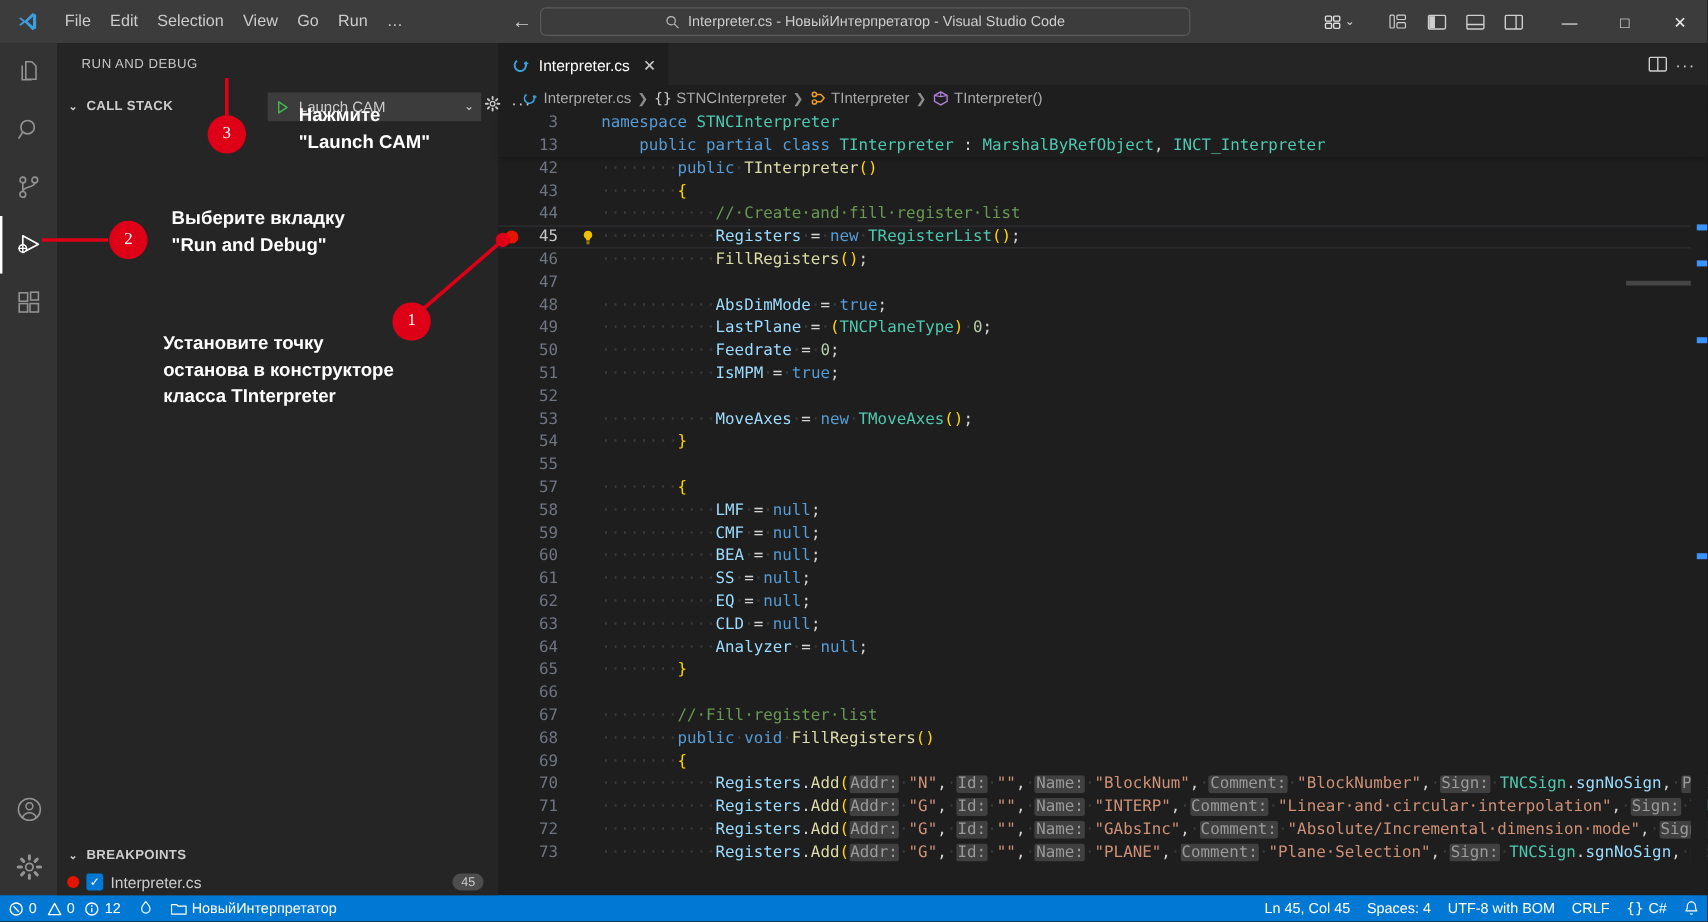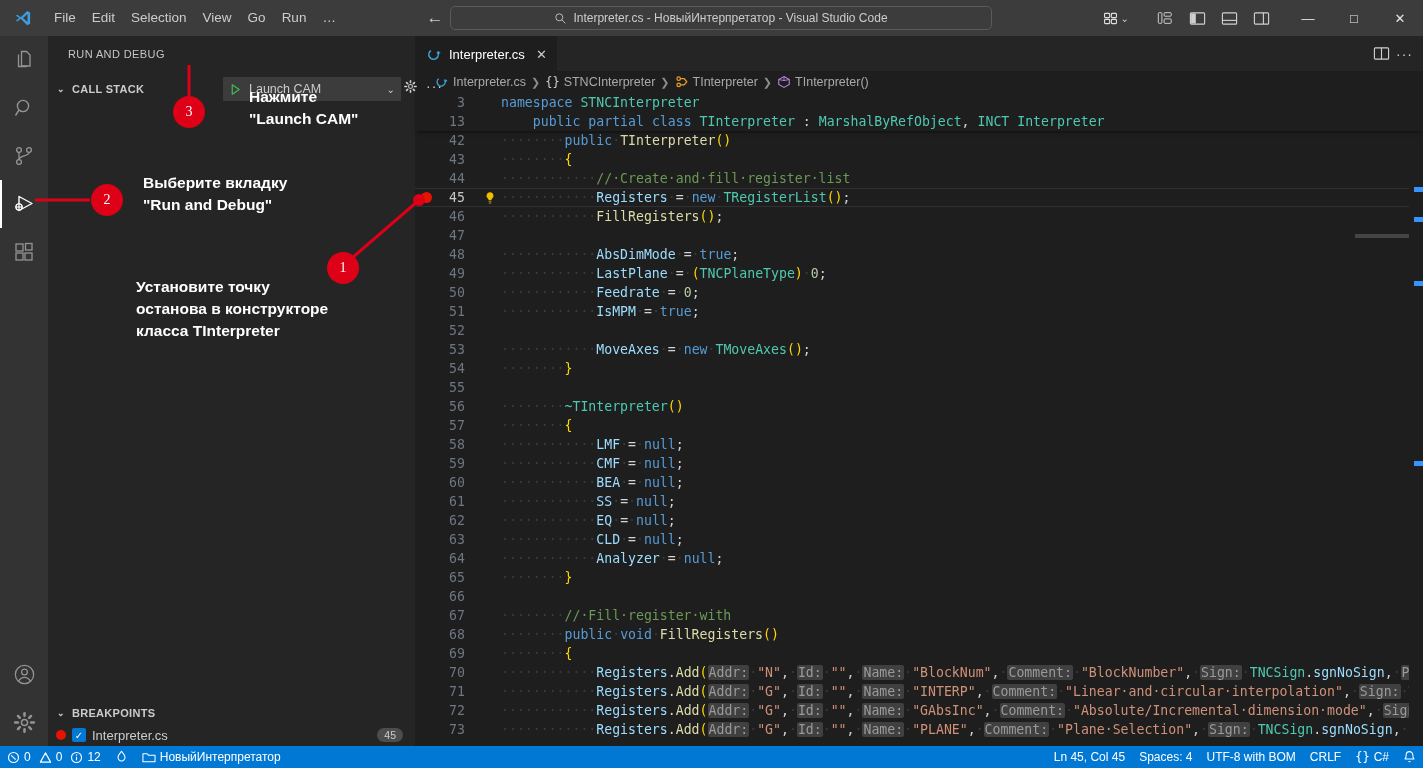--- a/index.html
+++ b/index.html
@@ -464,32 +464,31 @@
             <div class="crow"><div class="gutter-bp"></div><div class="ln">46</div><div class="glyph"></div><div class="ctext"><span class="ws">····</span><span class="ws">····</span><span class="ws">····</span><span class="t-fn">FillRegisters</span><span class="t-br1">()</span><span class="t-pun">;</span></div></div>
             <div class="crow"><div class="gutter-bp"></div><div class="ln">47</div><div class="glyph"></div><div class="ctext">&nbsp;</div></div>
             <div class="crow"><div class="gutter-bp"></div><div class="ln">48</div><div class="glyph"></div><div class="ctext"><span class="ws">····</span><span class="ws">····</span><span class="ws">····</span><span class="t-var">AbsDimMode</span><span class="ws">·</span><span class="t-pun">=</span><span class="ws">·</span><span class="t-kw">true</span><span class="t-pun">;</span></div></div>
             <div class="crow"><div class="gutter-bp"></div><div class="ln">49</div><div class="glyph"></div><div class="ctext"><span class="ws">····</span><span class="ws">····</span><span class="ws">····</span><span class="t-var">LastPlane</span><span class="ws">·</span><span class="t-pun">=</span><span class="ws">·</span><span class="t-br1">(</span><span class="t-type">TNCPlaneType</span><span class="t-br1">)</span><span class="ws">·</span><span class="t-num">0</span><span class="t-pun">;</span></div></div>
             <div class="crow"><div class="gutter-bp"></div><div class="ln">50</div><div class="glyph"></div><div class="ctext"><span class="ws">····</span><span class="ws">····</span><span class="ws">····</span><span class="t-var">Feedrate</span><span class="ws">·</span><span class="t-pun">=</span><span class="ws">·</span><span class="t-num">0</span><span class="t-pun">;</span></div></div>
             <div class="crow"><div class="gutter-bp"></div><div class="ln">51</div><div class="glyph"></div><div class="ctext"><span class="ws">····</span><span class="ws">····</span><span class="ws">····</span><span class="t-var">IsMPM</span><span class="ws">·</span><span class="t-pun">=</span><span class="ws">·</span><span class="t-kw">true</span><span class="t-pun">;</span></div></div>
             <div class="crow"><div class="gutter-bp"></div><div class="ln">52</div><div class="glyph"></div><div class="ctext">&nbsp;</div></div>
             <div class="crow"><div class="gutter-bp"></div><div class="ln">53</div><div class="glyph"></div><div class="ctext"><span class="ws">····</span><span class="ws">····</span><span class="ws">····</span><span class="t-var">MoveAxes</span><span class="ws">·</span><span class="t-pun">=</span><span class="ws">·</span><span class="t-kw">new</span><span class="ws">·</span><span class="t-type">TMoveAxes</span><span class="t-br1">()</span><span class="t-pun">;</span></div></div>
             <div class="crow"><div class="gutter-bp"></div><div class="ln">54</div><div class="glyph"></div><div class="ctext"><span class="ws">····</span><span class="ws">····</span><span class="t-br1">}</span></div></div>
             <div class="crow"><div class="gutter-bp"></div><div class="ln">55</div><div class="glyph"></div><div class="ctext">&nbsp;</div></div>
-            <div class="crow"><div class="gutter-bp"></div><div class="ln">56</div><div class="glyph"></div><div class="ctext"><span class="ws">····</span><span class="ws">····</span><span class="t-type">~TInterpreter</span><span class="t-br1">()</span></div></div>
             <div class="crow"><div class="gutter-bp"></div><div class="ln">57</div><div class="glyph"></div><div class="ctext"><span class="ws">····</span><span class="ws">····</span><span class="t-br1">{</span></div></div>
             <div class="crow"><div class="gutter-bp"></div><div class="ln">58</div><div class="glyph"></div><div class="ctext"><span class="ws">····</span><span class="ws">····</span><span class="ws">····</span><span class="t-var">LMF</span><span class="ws">·</span><span class="t-pun">=</span><span class="ws">·</span><span class="t-kw">null</span><span class="t-pun">;</span></div></div>
             <div class="crow"><div class="gutter-bp"></div><div class="ln">59</div><div class="glyph"></div><div class="ctext"><span class="ws">····</span><span class="ws">····</span><span class="ws">····</span><span class="t-var">CMF</span><span class="ws">·</span><span class="t-pun">=</span><span class="ws">·</span><span class="t-kw">null</span><span class="t-pun">;</span></div></div>
             <div class="crow"><div class="gutter-bp"></div><div class="ln">60</div><div class="glyph"></div><div class="ctext"><span class="ws">····</span><span class="ws">····</span><span class="ws">····</span><span class="t-var">BEA</span><span class="ws">·</span><span class="t-pun">=</span><span class="ws">·</span><span class="t-kw">null</span><span class="t-pun">;</span></div></div>
             <div class="crow"><div class="gutter-bp"></div><div class="ln">61</div><div class="glyph"></div><div class="ctext"><span class="ws">····</span><span class="ws">····</span><span class="ws">····</span><span class="t-var">SS</span><span class="ws">·</span><span class="t-pun">=</span><span class="ws">·</span><span class="t-kw">null</span><span class="t-pun">;</span></div></div>
             <div class="crow"><div class="gutter-bp"></div><div class="ln">62</div><div class="glyph"></div><div class="ctext"><span class="ws">····</span><span class="ws">····</span><span class="ws">····</span><span class="t-var">EQ</span><span class="ws">·</span><span class="t-pun">=</span><span class="ws">·</span><span class="t-kw">null</span><span class="t-pun">;</span></div></div>
             <div class="crow"><div class="gutter-bp"></div><div class="ln">63</div><div class="glyph"></div><div class="ctext"><span class="ws">····</span><span class="ws">····</span><span class="ws">····</span><span class="t-var">CLD</span><span class="ws">·</span><span class="t-pun">=</span><span class="ws">·</span><span class="t-kw">null</span><span class="t-pun">;</span></div></div>
             <div class="crow"><div class="gutter-bp"></div><div class="ln">64</div><div class="glyph"></div><div class="ctext"><span class="ws">····</span><span class="ws">····</span><span class="ws">····</span><span class="t-var">Analyzer</span><span class="ws">·</span><span class="t-pun">=</span><span class="ws">·</span><span class="t-kw">null</span><span class="t-pun">;</span></div></div>
             <div class="crow"><div class="gutter-bp"></div><div class="ln">65</div><div class="glyph"></div><div class="ctext"><span class="ws">····</span><span class="ws">····</span><span class="t-br1">}</span></div></div>
             <div class="crow"><div class="gutter-bp"></div><div class="ln">66</div><div class="glyph"></div><div class="ctext">&nbsp;</div></div>
-            <div class="crow"><div class="gutter-bp"></div><div class="ln">67</div><div class="glyph"></div><div class="ctext"><span class="ws">····</span><span class="ws">····</span><span class="t-cmt">//·Fill·register·with</span></div></div>
+            <div class="crow"><div class="gutter-bp"></div><div class="ln">67</div><div class="glyph"></div><div class="ctext"><span class="ws">····</span><span class="ws">····</span><span class="t-cmt">//·Fill·register·list</span></div></div>
             <div class="crow"><div class="gutter-bp"></div><div class="ln">68</div><div class="glyph"></div><div class="ctext"><span class="ws">····</span><span class="ws">····</span><span class="t-kw">public</span><span class="ws">·</span><span class="t-kw">void</span><span class="ws">·</span><span class="t-fn">FillRegisters</span><span class="t-br1">()</span></div></div>
             <div class="crow"><div class="gutter-bp"></div><div class="ln">69</div><div class="glyph"></div><div class="ctext"><span class="ws">····</span><span class="ws">····</span><span class="t-br1">{</span></div></div>
             <div class="crow"><div class="gutter-bp"></div><div class="ln">70</div><div class="glyph"></div><div class="ctext"><span class="ws">····</span><span class="ws">····</span><span class="ws">····</span><span class="t-var">Registers</span><span class="t-pun">.</span><span class="t-fn">Add</span><span class="t-br1">(</span><span class="t-hint">Addr:</span><span class="ws">·</span><span class="t-str">"N"</span><span class="t-pun">,</span><span class="ws">·</span><span class="t-hint">Id:</span><span class="ws">·</span><span class="t-str">""</span><span class="t-pun">,</span><span class="ws">·</span><span class="t-hint">Name:</span><span class="ws">·</span><span class="t-str">"BlockNum"</span><span class="t-pun">,</span><span class="ws">·</span><span class="t-hint">Comment:</span><span class="ws">·</span><span class="t-str">"BlockNumber"</span><span class="t-pun">,</span><span class="ws">·</span><span class="t-hint">Sign:</span><span class="ws">·</span><span class="t-type">TNCSign</span><span class="t-pun">.</span><span class="t-var">sgnNoSign</span><span class="t-pun">,</span><span class="ws">·</span><span class="t-hint">Point:</span></div></div>
             <div class="crow"><div class="gutter-bp"></div><div class="ln">71</div><div class="glyph"></div><div class="ctext"><span class="ws">····</span><span class="ws">····</span><span class="ws">····</span><span class="t-var">Registers</span><span class="t-pun">.</span><span class="t-fn">Add</span><span class="t-br1">(</span><span class="t-hint">Addr:</span><span class="ws">·</span><span class="t-str">"G"</span><span class="t-pun">,</span><span class="ws">·</span><span class="t-hint">Id:</span><span class="ws">·</span><span class="t-str">""</span><span class="t-pun">,</span><span class="ws">·</span><span class="t-hint">Name:</span><span class="ws">·</span><span class="t-str">"INTERP"</span><span class="t-pun">,</span><span class="ws">·</span><span class="t-hint">Comment:</span><span class="ws">·</span><span class="t-str">"Linear·and·circular·interpolation"</span><span class="t-pun">,</span><span class="ws">·</span><span class="t-hint">Sign:</span><span class="ws">·</span><span class="t-type">TNCSign</span></div></div>
             <div class="crow"><div class="gutter-bp"></div><div class="ln">72</div><div class="glyph"></div><div class="ctext"><span class="ws">····</span><span class="ws">····</span><span class="ws">····</span><span class="t-var">Registers</span><span class="t-pun">.</span><span class="t-fn">Add</span><span class="t-br1">(</span><span class="t-hint">Addr:</span><span class="ws">·</span><span class="t-str">"G"</span><span class="t-pun">,</span><span class="ws">·</span><span class="t-hint">Id:</span><span class="ws">·</span><span class="t-str">""</span><span class="t-pun">,</span><span class="ws">·</span><span class="t-hint">Name:</span><span class="ws">·</span><span class="t-str">"GAbsInc"</span><span class="t-pun">,</span><span class="ws">·</span><span class="t-hint">Comment:</span><span class="ws">·</span><span class="t-str">"Absolute/Incremental·dimension·mode"</span><span class="t-pun">,</span><span class="ws">·</span><span class="t-hint">Sign:</span></div></div>
             <div class="crow"><div class="gutter-bp"></div><div class="ln">73</div><div class="glyph"></div><div class="ctext"><span class="ws">····</span><span class="ws">····</span><span class="ws">····</span><span class="t-var">Registers</span><span class="t-pun">.</span><span class="t-fn">Add</span><span class="t-br1">(</span><span class="t-hint">Addr:</span><span class="ws">·</span><span class="t-str">"G"</span><span class="t-pun">,</span><span class="ws">·</span><span class="t-hint">Id:</span><span class="ws">·</span><span class="t-str">""</span><span class="t-pun">,</span><span class="ws">·</span><span class="t-hint">Name:</span><span class="ws">·</span><span class="t-str">"PLANE"</span><span class="t-pun">,</span><span class="ws">·</span><span class="t-hint">Comment:</span><span class="ws">·</span><span class="t-str">"Plane·Selection"</span><span class="t-pun">,</span><span class="ws">·</span><span class="t-hint">Sign:</span><span class="ws">·</span><span class="t-type">TNCSign</span><span class="t-pun">.</span><span class="t-var">sgnNoSign</span><span class="t-pun">,</span><span class="ws">·</span><span class="t-hint">Point:</span></div></div>
           </div>
         <div class="overview-ruler">
           <div class="ov-mark" style="top:56px"></div>
           <div class="ov-mark" style="top:86px"></div>

